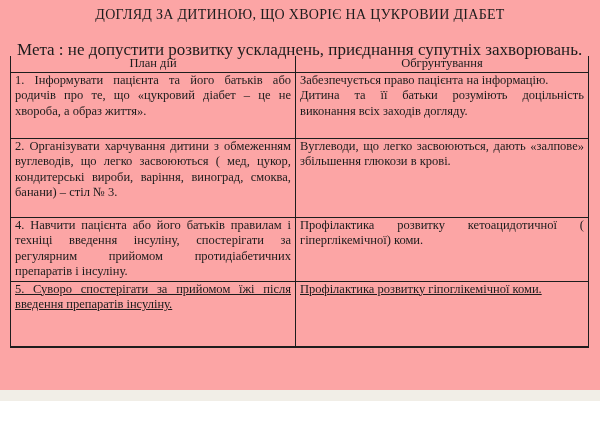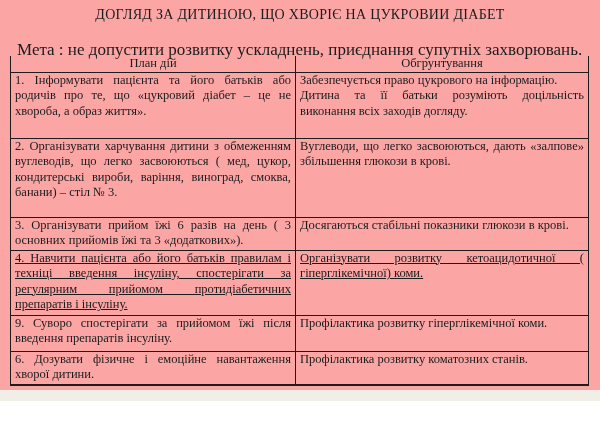--- a/index.html
+++ b/index.html
@@ -95,61 +95,45 @@
         <th>План дій</th>
         <th>Обгрунтування</th>
       </tr>
     </thead>
     <tbody id="table-body">
         <tr>
           <td>
             <div class="para">1. Інформувати пацієнта та його батьків або родичів про те, що «цукровий діабет – це не хвороба, а образ життя».</div>
           </td>
           <td>
-            <div class="para">Забезпечується право цукрового на інформацію.</div>
+            <div class="para">Забезпечується право пацієнта на інформацію.</div>
             <div class="para">Дитина та її батьки розуміють доцільність виконання всіх заходів догляду.</div>
           </td>
         </tr>
         <tr>
           <td>
             <div class="para">2. Організувати харчування дитини з обмеженням вуглеводів, що легко засвоюються ( мед, цукор, кондитерські вироби, варіння, виноград, смоква, банани) – стіл № 3.</div>
           </td>
           <td>
             <div class="para">Вуглеводи, що легко засвоюються, дають «залпове» збільшення глюкози в крові.</div>
           </td>
         </tr>
         <tr>
           <td>
-            <div class="para">3. Організувати прийом їжі 6 разів на день ( 3 основних прийомів їжі та 3 «додаткових»).</div>
+            <div class="para">4. Навчити пацієнта або його батьків правилам і техніці введення інсуліну, спостерігати за регулярним прийомом протидіабетичних препаратів і інсуліну.</div>
           </td>
           <td>
-            <div class="para">Досягаються стабільні показники глюкози в крові.</div>
+            <div class="para">Профілактика розвитку кетоацидотичної ( гіперглікемічної) коми.</div>
           </td>
         </tr>
         <tr>
           <td>
-            <div class="para">4. Навчити пацієнта або його батьків правилам і техніці введення інсуліну, спостерігати за регулярним прийомом протидіабетичних препаратів і інсуліну.</div>
+            <div class="para">5. Суворо спостерігати за прийомом їжі після введення препаратів інсуліну.</div>
           </td>
           <td>
-            <div class="para">Організувати розвитку кетоацидотичної ( гіперглікемічної) коми.</div>
-          </td>
-        </tr>
-        <tr>
-          <td>
-            <div class="para">9. Суворо спостерігати за прийомом їжі після введення препаратів інсуліну.</div>
-          </td>
-          <td>
-            <div class="para">Профілактика розвитку гіперглікемічної коми.</div>
-          </td>
-        </tr>
-        <tr>
-          <td>
-            <div class="para">6. Дозувати фізичне і емоційне навантаження хворої дитини.</div>
-          </td>
-          <td>
-            <div class="para">Профілактика розвитку коматозних станів.</div>
+            <div class="para">Профілактика розвитку гіпоглікемічної коми.</div>
           </td>
         </tr>
       </tbody>
   </table>
 
   <div class="footer-strip"></div>
 </div>
 
 </body></html>

